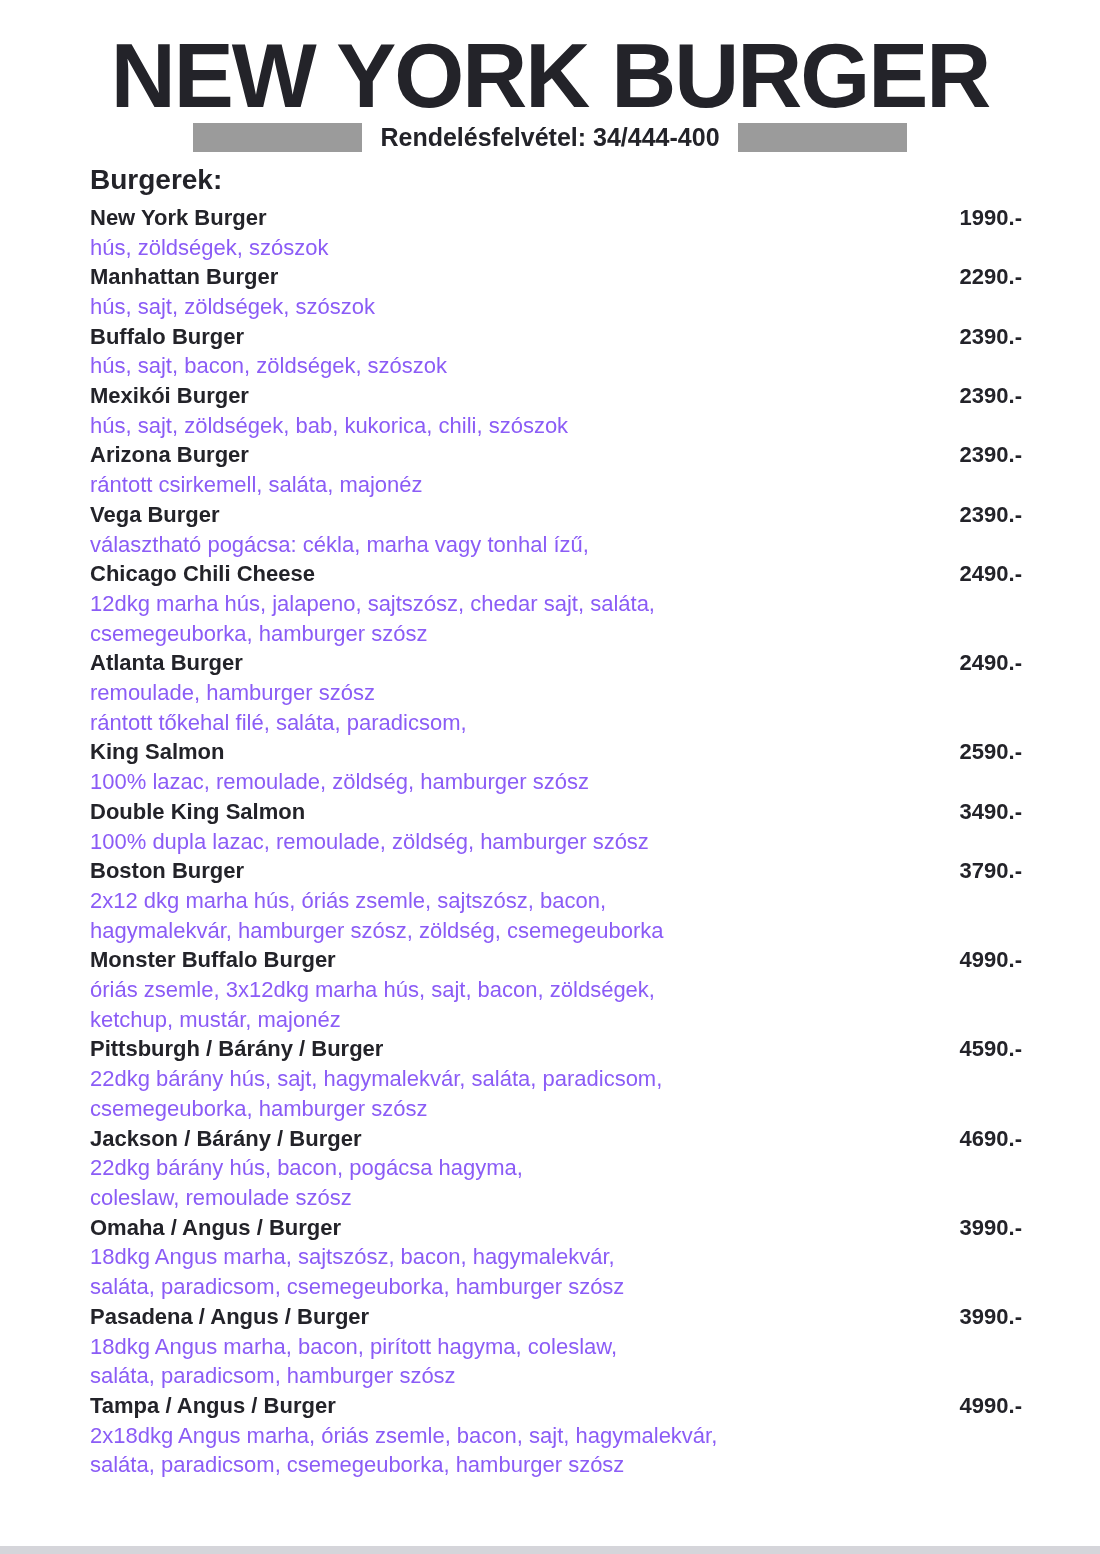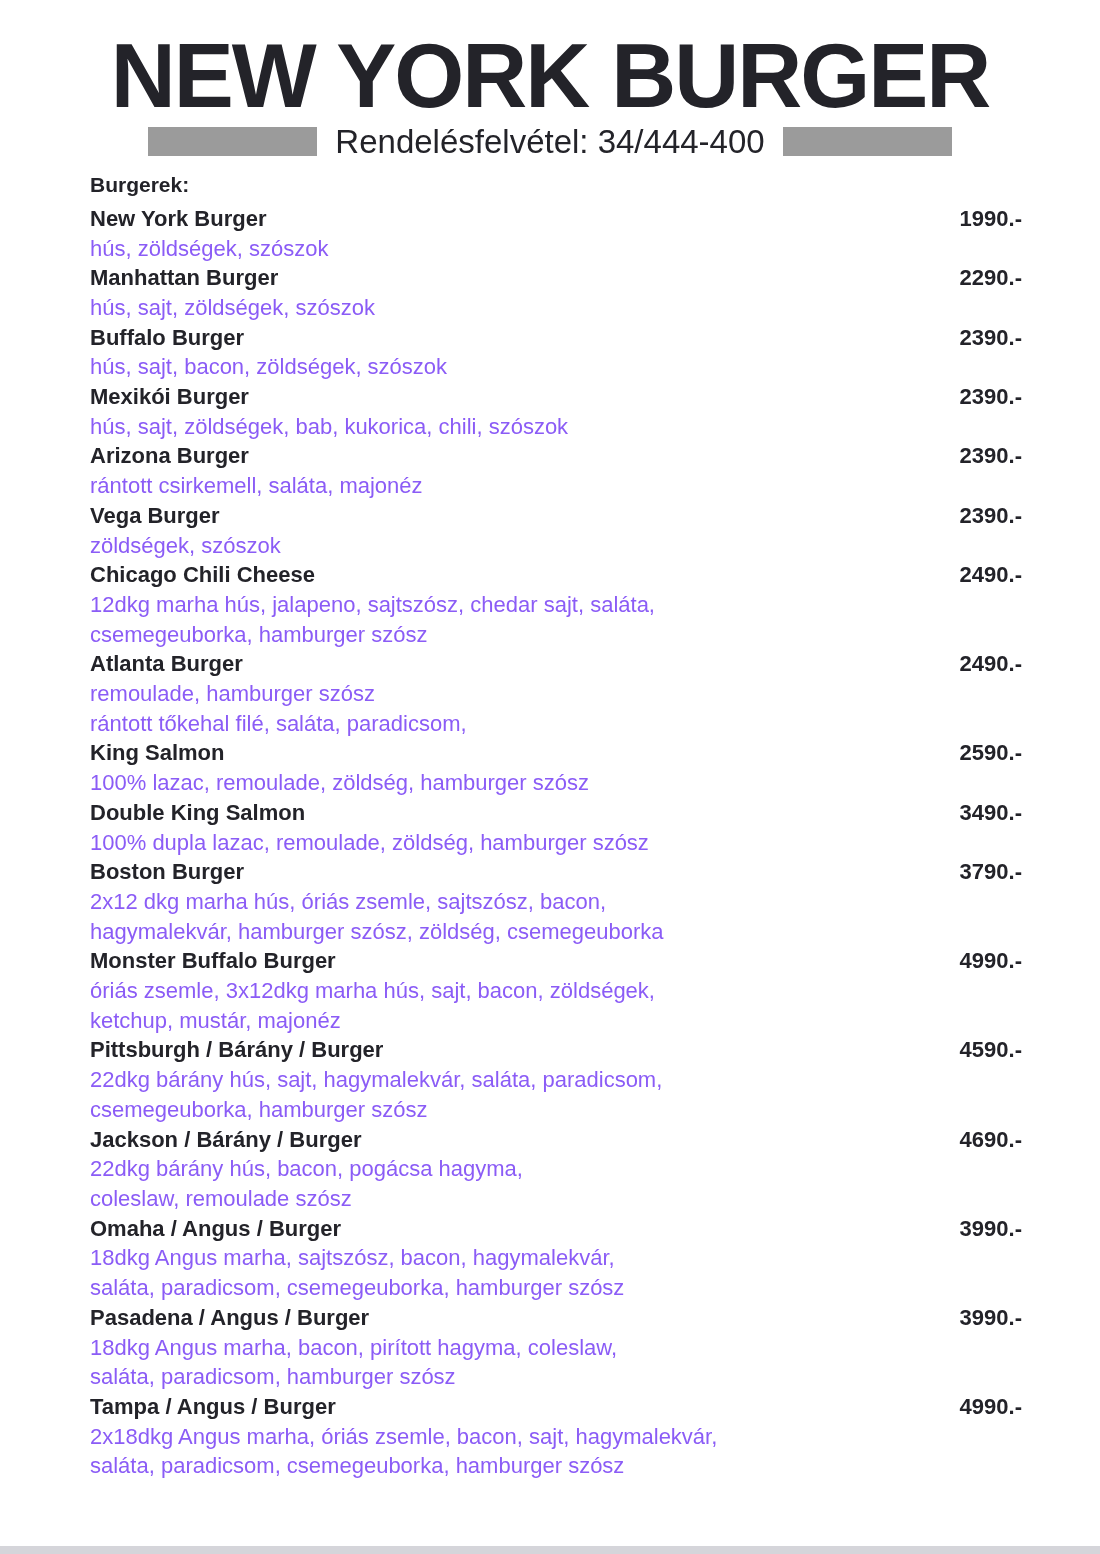--- a/index.html
+++ b/index.html
@@ -39,29 +39,29 @@
     align-items: center;
     justify-content: center;
     gap: 18px;
   }
   .decor-bar {
     width: 169px;
     height: 29px;
     background: #9b9b9b;
   }
   .subtitle {
-    font-size: 33px;
-    font-weight: 400;
+    font-size: 25px;
+    font-weight: 700;
     letter-spacing: 0;
     color: #232329;
     white-space: nowrap;
   }
   .section-heading {
     margin: 12px 0 7px 0;
-    font-size: 21px;
+    font-size: 28px;
     font-weight: 800;
     color: #232329;
   }
   .menu-list {
     font-size: 22px;
     line-height: 29.7px;
   }
   .item-head {
     display: flex;
     justify-content: space-between;
@@ -133,21 +133,21 @@
           <span class="item-name">Arizona Burger</span>
           <span class="item-price">2390.-</span>
         </div>
         <div class="item-desc">rántott csirkemell, saláta, majonéz</div>
       </div>
       <div class="item">
         <div class="item-head">
           <span class="item-name">Vega Burger</span>
           <span class="item-price">2390.-</span>
         </div>
-        <div class="item-desc">zöldségek, szószok</div>
+        <div class="item-desc">választható pogácsa: cékla, marha vagy tonhal ízű,</div>
       </div>
       <div class="item">
         <div class="item-head">
           <span class="item-name">Chicago Chili Cheese</span>
           <span class="item-price">2490.-</span>
         </div>
         <div class="item-desc">12dkg marha hús, jalapeno, sajtszósz, chedar sajt, saláta,</div>
         <div class="item-desc">csemegeuborka, hamburger szósz</div>
       </div>
       <div class="item">

